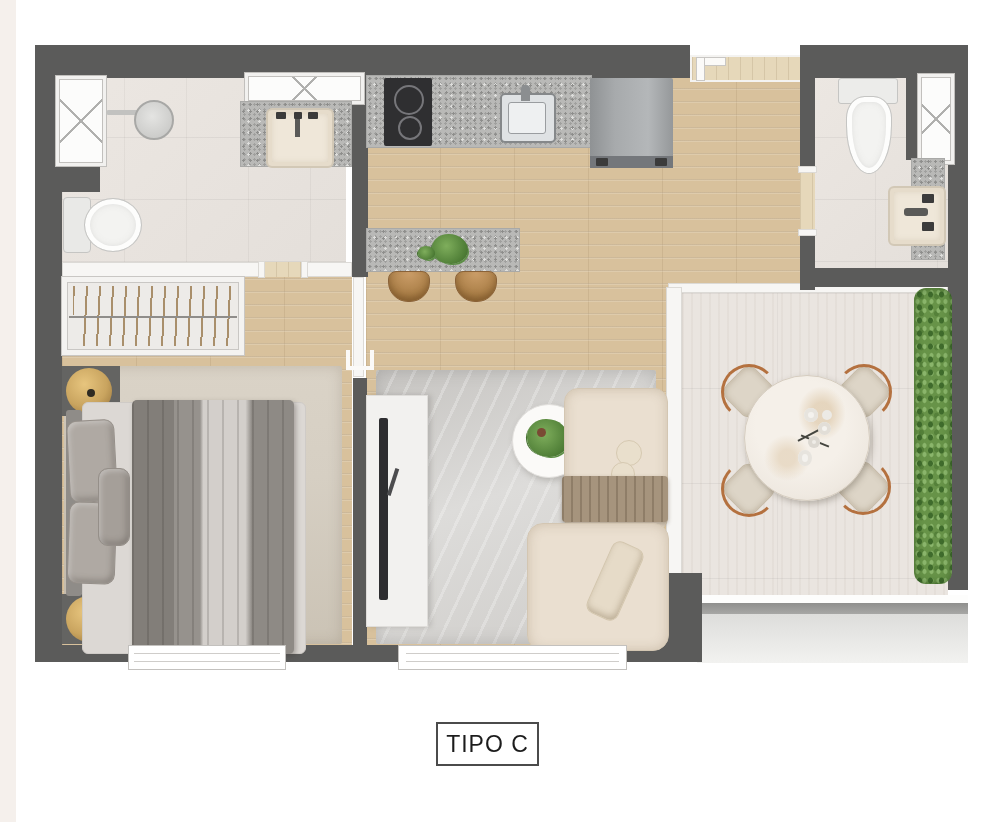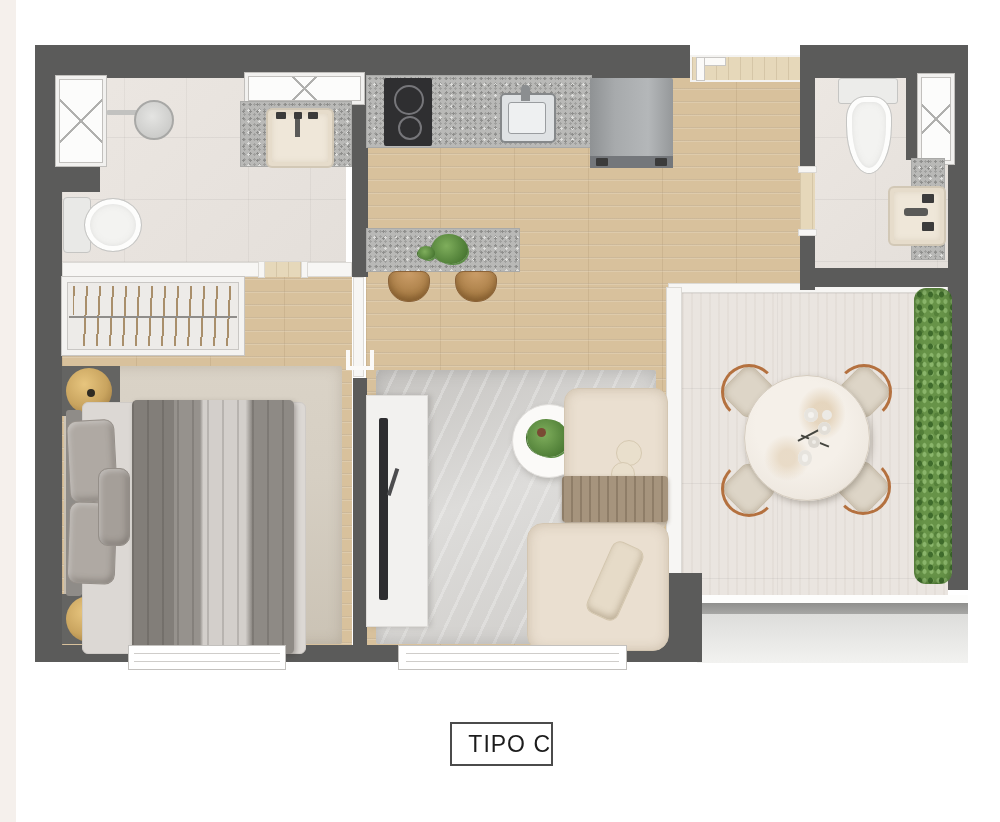--- a/index.html
+++ b/index.html
@@ -233,16 +233,16 @@
     <div class="abs" style="left:18px;top:30px;width:34px;height:2px;background:#44453f;transform:rotate(-28deg);"></div>
     <div class="abs" style="left:22px;top:38px;width:30px;height:2px;background:#44453f;transform:rotate(22deg);"></div>
     <div class="abs" style="left:26px;top:6px;width:14px;height:14px;border-radius:50%;background:#f4f2ee;box-shadow:inset 0 0 0 4px #e7e4de;"></div>
     <div class="abs" style="left:40px;top:20px;width:13px;height:13px;border-radius:50%;background:#f4f2ee;box-shadow:inset 0 0 0 4px #e2ded7;"></div>
     <div class="abs" style="left:30px;top:34px;width:12px;height:12px;border-radius:50%;background:#efece7;box-shadow:inset 0 0 0 4px #dcd8d1;"></div>
     <div class="abs" style="left:20px;top:48px;width:14px;height:16px;border-radius:50%;background:#f4f2ee;box-shadow:inset 0 0 0 4px #e7e4de;"></div>
     <div class="abs" style="left:44px;top:8px;width:10px;height:10px;border-radius:50%;background:#eceae5;"></div>
   </div>
   <div class="abs greens" style="left:914px;top:288px;width:38px;height:296px;"></div>
 
-  <div class="abs label-box" style="left:450px;top:722px;width:99px;height:40px;justify-content:flex-end;">
+  <div class="abs label-box" style="left:436px;top:722px;width:99px;height:40px;">
     <span class="label-text">TIPO C</span>
   </div>
 </div>
 
 </body></html>

